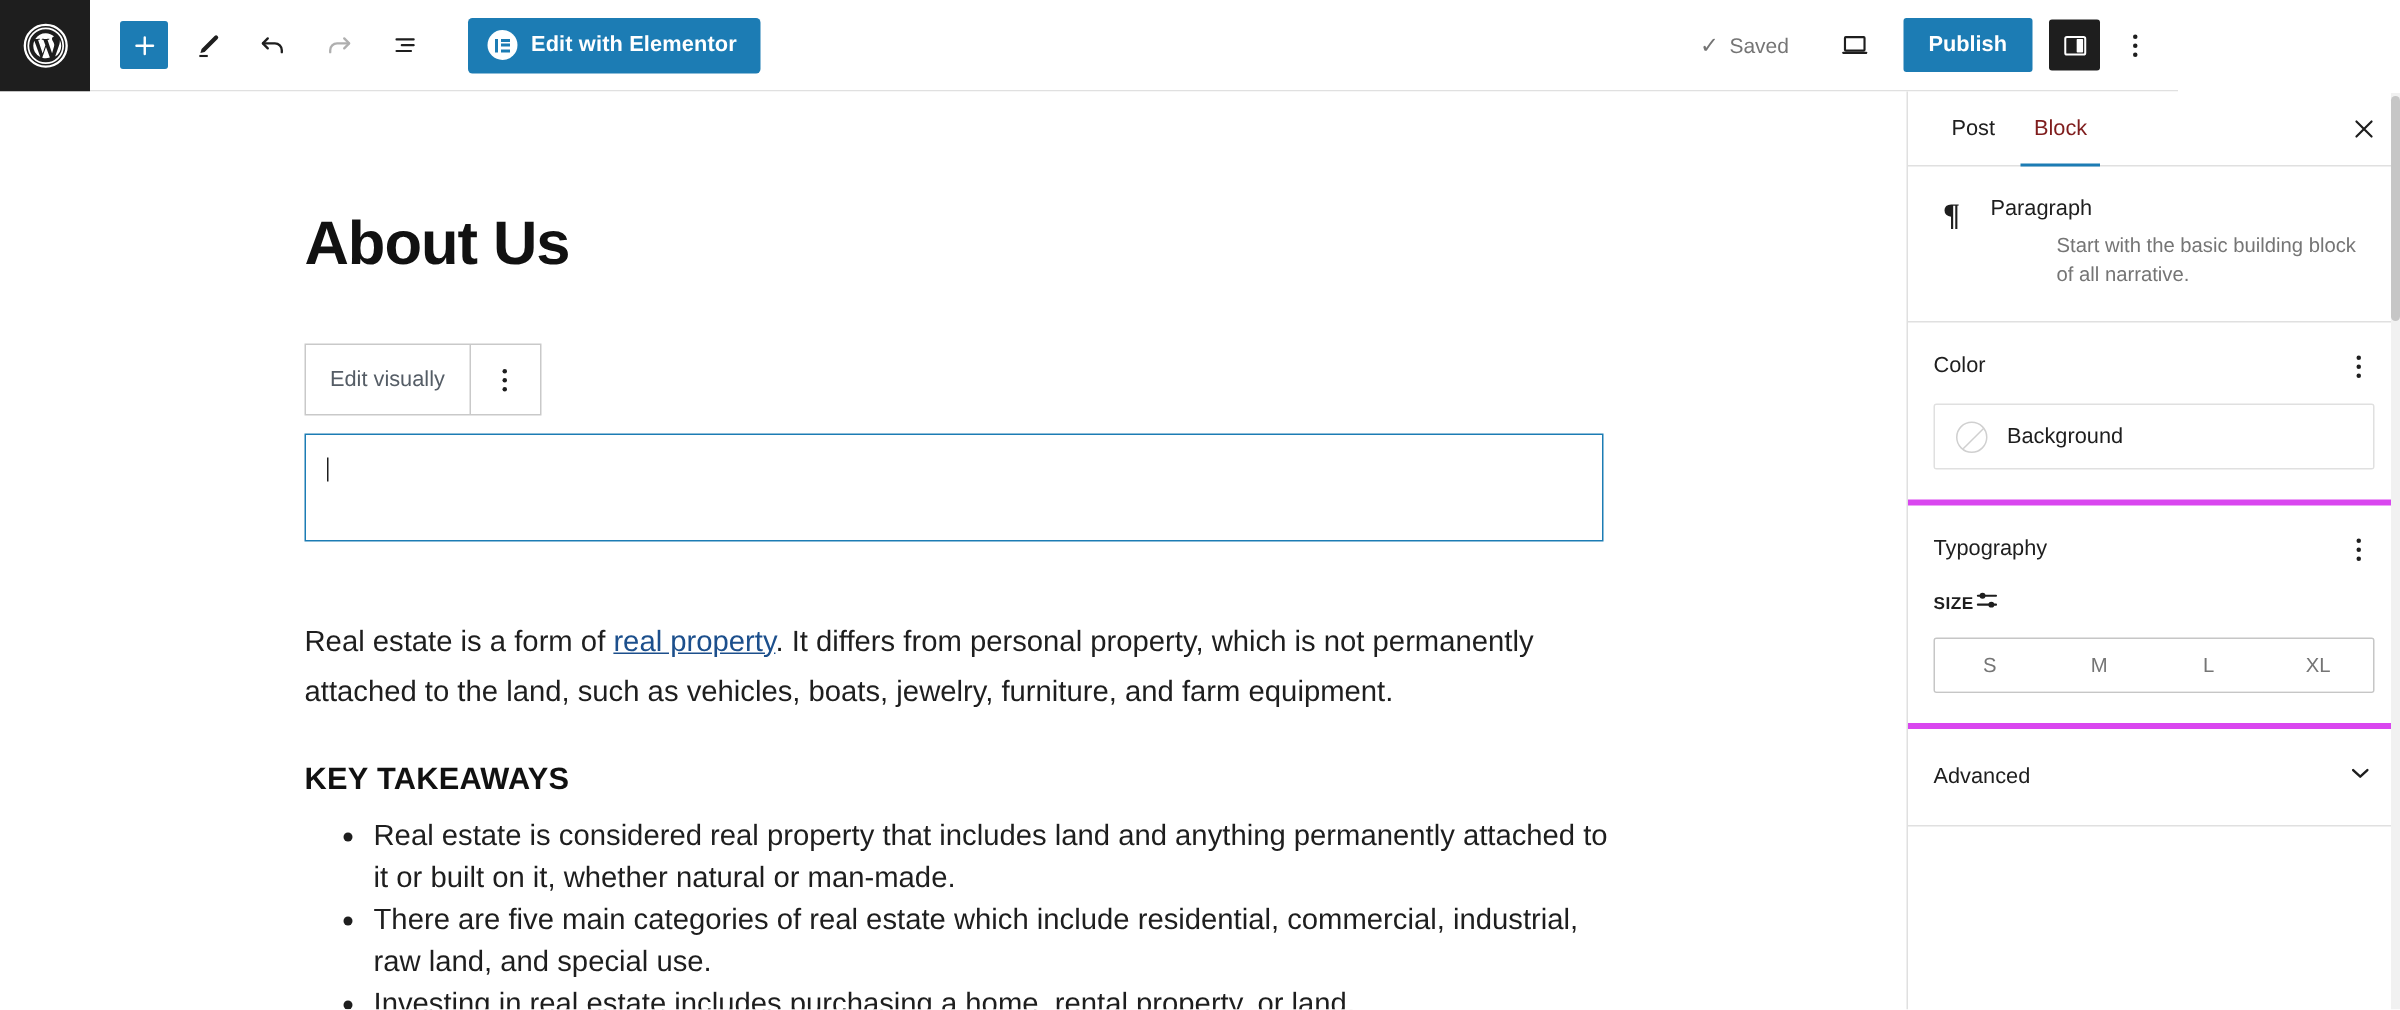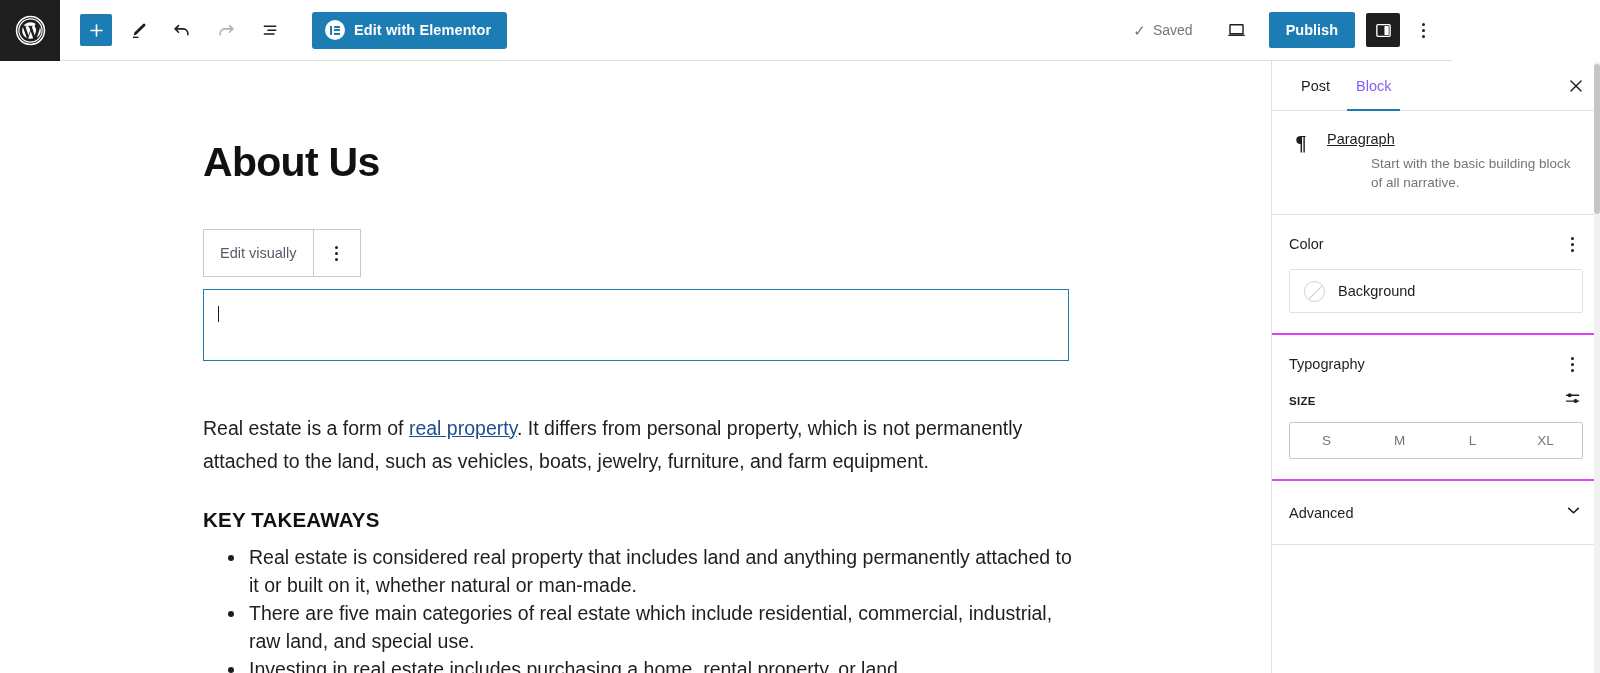--- a/index.html
+++ b/index.html
@@ -314,21 +314,21 @@
     display: flex; align-items: center;
     padding: 0 13px;
     font-size: 14.5px;
     color: #1e1e1e;
     cursor: pointer;
     position: relative;
     background: transparent;
     border: none;
     font-family: "Liberation Sans", sans-serif;
   }
-  .sb-tab.active { font-weight: normal; color: #8b5cf6; }
+  .sb-tab.active { font-weight: normal; color: #7f1d1d; }
   .sb-tab.active::after {
     content: "";
     position: absolute;
     left: 4px; right: 4px; bottom: -1px;
     height: 2.5px;
     background: #1c7cb4;
   }
   .sb-close {
     margin-left: auto;
     width: 48px;
@@ -351,32 +351,31 @@
     line-height: 1;
     padding-top: 2px;
     font-family: "Liberation Serif", serif;
     font-weight: bold;
     text-align: center;
   }
   .sb-blockname {
     font-size: 14.5px;
     color: #1e1e1e;
     margin-bottom: 7px;
-    text-decoration: underline;
   }
   .sb-blockdesc {
     font-size: 13.5px;
     color: #757575;
     line-height: 19px;
     margin-left: 44px;
   }
 
   .sb-section {
     padding: 18px 17px 20px 17px;
-    border-bottom: 2px solid #d946ef;
+    border-bottom: 4px solid #d946ef;
   }
   .sb-section-head {
     display: flex;
     align-items: center;
     justify-content: space-between;
     margin-bottom: 14px;
   }
   .sb-section-title {
     font-size: 14.5px;
     color: #1e1e1e;
@@ -416,21 +415,20 @@
     width: 1px; height: 19px;
     background: #d0d0d0;
     transform: rotate(45deg);
     transform-origin: center;
   }
   .color-label { font-size: 14.5px; color: #1e1e1e; }
 
   .size-label-row {
     display: flex;
     align-items: center;
-    justify-content: space-between;
     margin-bottom: 10px;
   }
   .size-label {
     font-size: 11.5px;
     font-weight: bold;
     letter-spacing: .3px;
     color: #1e1e1e;
   }
   .size-toggle {
     display: flex;

